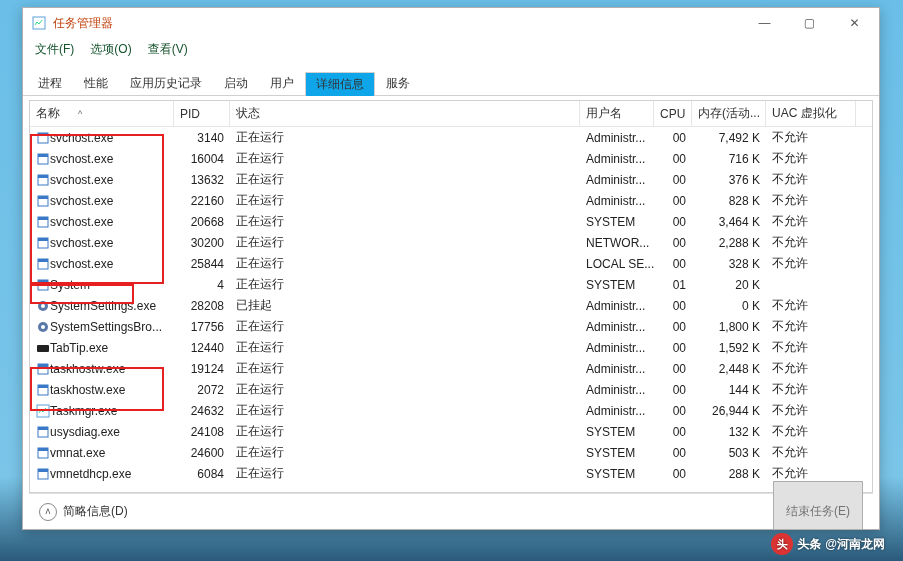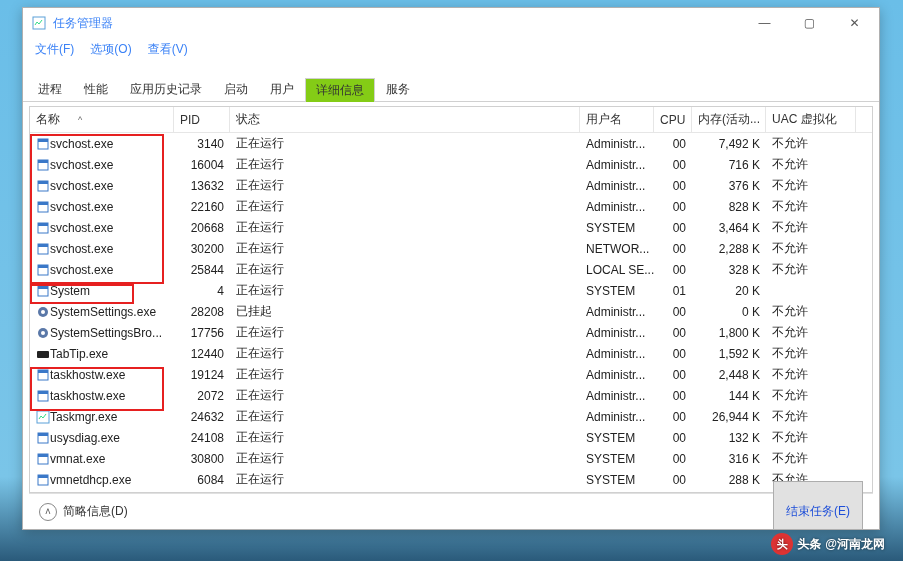--- a/index.html
+++ b/index.html
@@ -1,27 +1,27 @@
 <!DOCTYPE html>
 <html><head>
 <meta charset="utf-8">
 <style>
 * { margin: 0; padding: 0; box-sizing: border-box; font-family: "Microsoft YaHei", "Segoe UI", sans-serif; font-size: 12px; }
 body { width: 903px; height: 561px; background: linear-gradient(to bottom, #6abee8 0%, #7ac5e8 85%, #2a5a7a 100%); overflow: hidden; position: relative; }
 .window { position: absolute; left: 22px; top: 7px; width: 858px; height: 523px; background: #fff; border: 1px solid #b0b0b0; box-shadow: 0 3px 12px rgba(0,0,0,0.25); display: flex; flex-direction: column; }
 .titlebar { height: 30px; display: flex; align-items: center; padding: 0 2px 0 8px; }
 .titlebar .icon { width: 16px; height: 16px; margin-right: 6px; display: flex; align-items: center; justify-content: center; }
-.titlebar .title { flex: 1; color: #3b82f6; font-size: 12px; }
+.titlebar .title { flex: 1; color: #c2410c; font-size: 12px; }
 .win-controls { display: flex; height: 100%; }
 .win-btn { width: 45px; height: 30px; display: flex; align-items: center; justify-content: center; color: #555; }
 .menubar { height: 22px; display: flex; align-items: center; padding: 0 4px; }
-.menubar span { padding: 2px 8px; color: #3b82f6; }
-.tabs-row { height: 24px; display: flex; align-items: flex-end; padding: 0 4px; border-bottom: 1px solid #d0d0d0; margin-top: 18px; }
+.menubar span { padding: 2px 8px; color: #14532d; }
+.tabs-row { height: 24px; display: flex; align-items: flex-end; padding: 0 4px; border-bottom: 1px solid #d0d0d0; margin-top: 12px; }
 .tab { padding: 3px 10px; border: 1px solid transparent; border-bottom: none; color: #333; margin-right: 0; position: relative; }
-.tab.active { border-color: #d0d0d0; background: #84cc16; top: 1px; }
+.tab.active { border-color: #d0d0d0; background: #0ea5e9; top: 1px; }
 .content { flex: 1; padding: 4px 6px 0 6px; overflow: hidden; display: flex; flex-direction: column; }
 .table-wrap { border: 1px solid #d0d0d0; flex: 1; overflow: hidden; display: flex; flex-direction: column; }
 .thead { display: flex; height: 26px; background: #fff; border-bottom: 1px solid #e6e6e6; }
 .th { display: flex; align-items: center; padding: 0 6px; color: #333; border-right: 1px solid #e6e6e6; white-space: nowrap; overflow: hidden; }
 .sort-caret { margin-left: 18px; font-size: 9px; color: #666; }
 .tbody { flex: 1; overflow-y: hidden; }
 .tr { display: flex; height: 21px; align-items: center; }
 .td { padding: 0 6px; white-space: nowrap; overflow: hidden; text-overflow: ellipsis; color: #222; height: 100%; display: flex; align-items: center; }
 .td.num { justify-content: flex-end; }
 .col-name { width: 144px; }
@@ -32,21 +32,21 @@
 .col-cpu  { width: 38px; justify-content: flex-end; }
 .th.col-cpu { justify-content: flex-start; }
 .col-mem  { width: 74px; }
 .col-uac  { width: 90px; }
 .pname { display: flex; align-items: center; }
 .pico { width: 14px; height: 14px; display: inline-flex; align-items: center; justify-content: center; }
 .redbox { position: absolute; border: 2px solid #e62020; pointer-events: none; }
 .footer { height: 36px; border-top: 1px solid #e0e0e0; display: flex; align-items: center; padding: 0 10px; justify-content: space-between; }
 .footer-left { display: flex; align-items: center; gap: 6px; color: #333; }
 .chev-circle { width: 18px; height: 18px; border: 1px solid #888; border-radius: 50%; display: flex; align-items: center; justify-content: center; font-size: 10px; color: #555; }
-.end-btn { padding: 21px 12px; border: 1px solid #adadad; background: #e1e1e1; color: #1d4ed8; }
+.end-btn { padding: 21px 12px; border: 1px solid #adadad; background: #e1e1e1; color: #737373; }
 .watermark { position: absolute; right: 18px; bottom: 6px; color: #fff; font-size: 16px; font-weight: bold; text-shadow: 0 0 3px rgba(0,0,0,0.6); display: flex; align-items: center; gap: 4px; }
 .wm-avatar { width: 22px; height: 22px; border-radius: 50%; background: #d33; display: flex; align-items: center; justify-content: center; color: #fff; font-size: 11px; }
 </style>
 </head>
 <body>
 
 <div class="window">
 
   <div class="titlebar">
     <span class="icon">
@@ -383,25 +383,25 @@
               <span class="pname">
                 <span class="pico">
                   <svg width="14" height="14" viewBox="0 0 14 14">
                     <rect x="2" y="2" width="10" height="10" fill="#fff" stroke="#3a78c8"></rect>
                     <rect x="2" y="2" width="10" height="3" fill="#3a78c8"></rect>
                   </svg>
                 </span>
                 <span>vmnat.exe</span>
               </span>
             </div>
-            <div class="td col-pid num">30800</div>
+            <div class="td col-pid num">24600</div>
             <div class="td col-status">正在运行</div>
             <div class="td col-user">SYSTEM</div>
             <div class="td col-cpu num">00</div>
-            <div class="td col-mem num">316 K</div>
+            <div class="td col-mem num">503 K</div>
             <div class="td col-uac">不允许</div>
           </div>
           <div class="tr">
             <div class="td col-name">
               <span class="pname">
                 <span class="pico">
                   <svg width="14" height="14" viewBox="0 0 14 14">
                     <rect x="2" y="2" width="10" height="10" fill="#fff" stroke="#3a78c8"></rect>
                     <rect x="2" y="2" width="10" height="3" fill="#3a78c8"></rect>
                   </svg>

